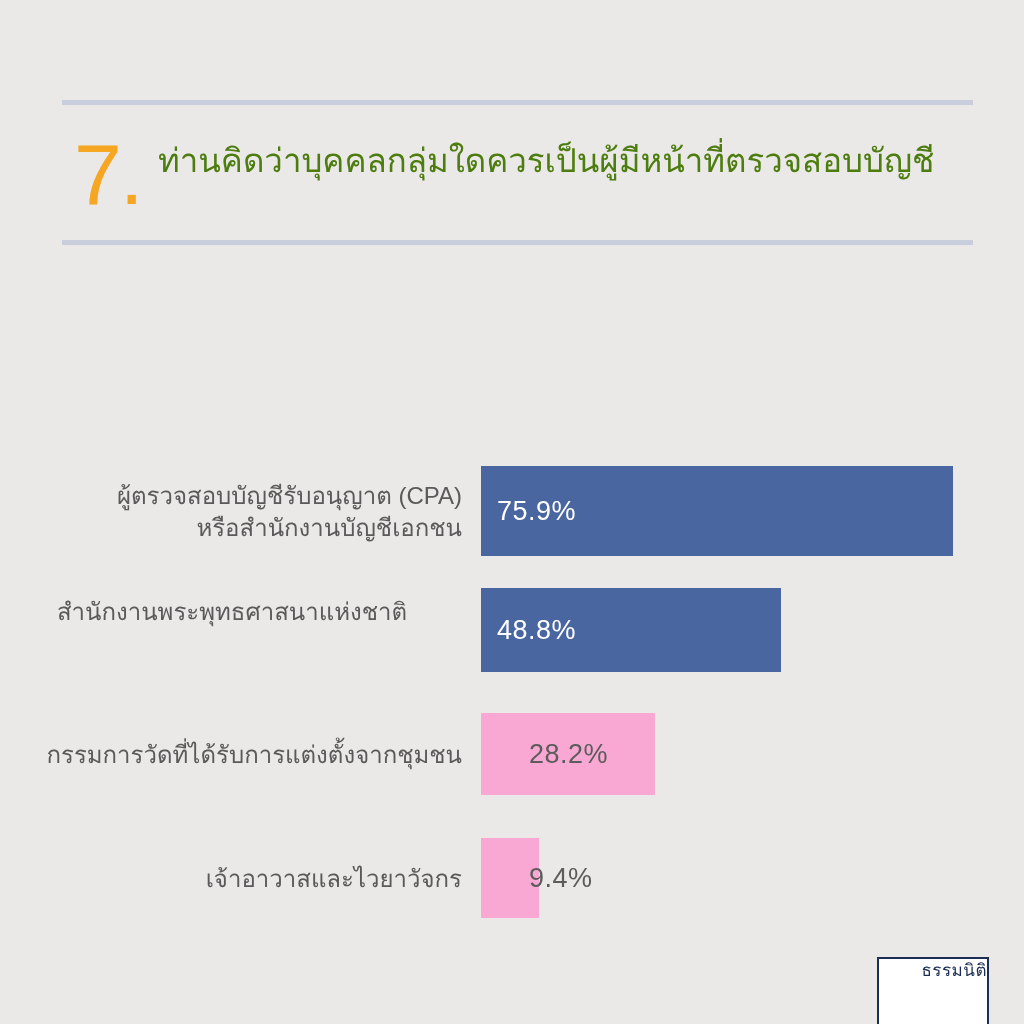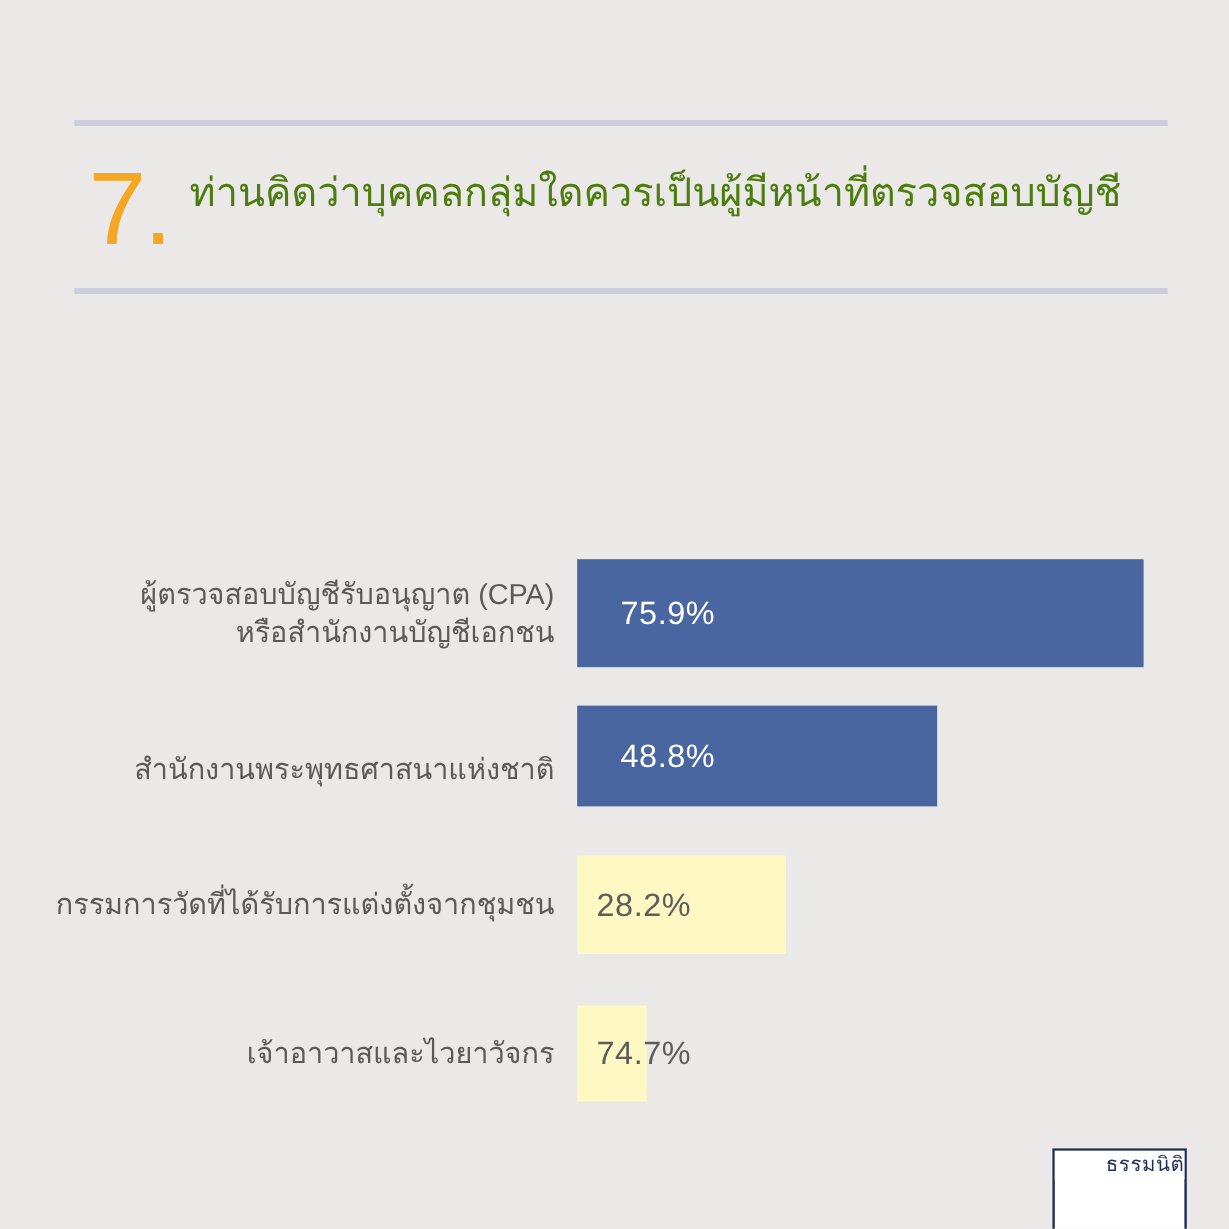--- a/index.html
+++ b/index.html
@@ -89,22 +89,22 @@
     display: flex;
     align-items: center;
   }
   .bar-value {
     font-size: 27px;
     padding-left: 16px;
     white-space: nowrap;
     letter-spacing: 0.5px;
   }
   .bar-fill.dark { background: #4A66A0; }
-  .bar-fill.light { background: #fef9c3; }
-  .bar-fill.dark .bar-value { color: #FFFFFF; margin-left: 20px; }
+  .bar-fill.light { background: #f9a8d4; padding-left: 32px; }
+  .bar-fill.dark .bar-value { color: #FFFFFF; }
   .bar-fill.light .bar-value { color: #5C5C5C; }
 
   
   #logo {
     position: absolute;
     left: 877px;
     top: 957px;
     width: 112px;
     border: 2px solid #1C2E55;
     background: #FFFFFF;
@@ -152,21 +152,21 @@
       <span class="lline">หรือสำนักงานบัญชีเอกชน</span>
     </div>
     <div class="bar-track" style="width:472px;height:90px;">
       <div class="bar-fill dark">
         <span class="bar-value">75.9%</span>
       </div>
     </div>
   </div>
 
   <div class="bar-row" style="top:133px;">
-    <div class="bar-label" style="top:38px;">
+    <div class="bar-label" style="top:8px;text-align:center;">
       <span class="lline">สำนักงานพระพุทธศาสนาแห่งชาติ</span>
     </div>
     <div class="bar-track" style="width:300px;height:84px;">
       <div class="bar-fill dark">
         <span class="bar-value">48.8%</span>
       </div>
     </div>
   </div>
 
   <div class="bar-row" style="top:258px;">
@@ -179,21 +179,21 @@
       </div>
     </div>
   </div>
 
   <div class="bar-row" style="top:383px;">
     <div class="bar-label" style="top:25px;">
       <span class="lline">เจ้าอาวาสและไวยาวัจกร</span>
     </div>
     <div class="bar-track" style="width:58px;height:80px;">
       <div class="bar-fill light">
-        <span class="bar-value">74.7%</span>
+        <span class="bar-value">9.4%</span>
       </div>
     </div>
   </div>
 
 </div>
 
 <div id="logo">
   <div id="logo-thai">ธรรมนิติ</div>
   <div id="logo-latin">DHARMNITI</div>
 </div>

